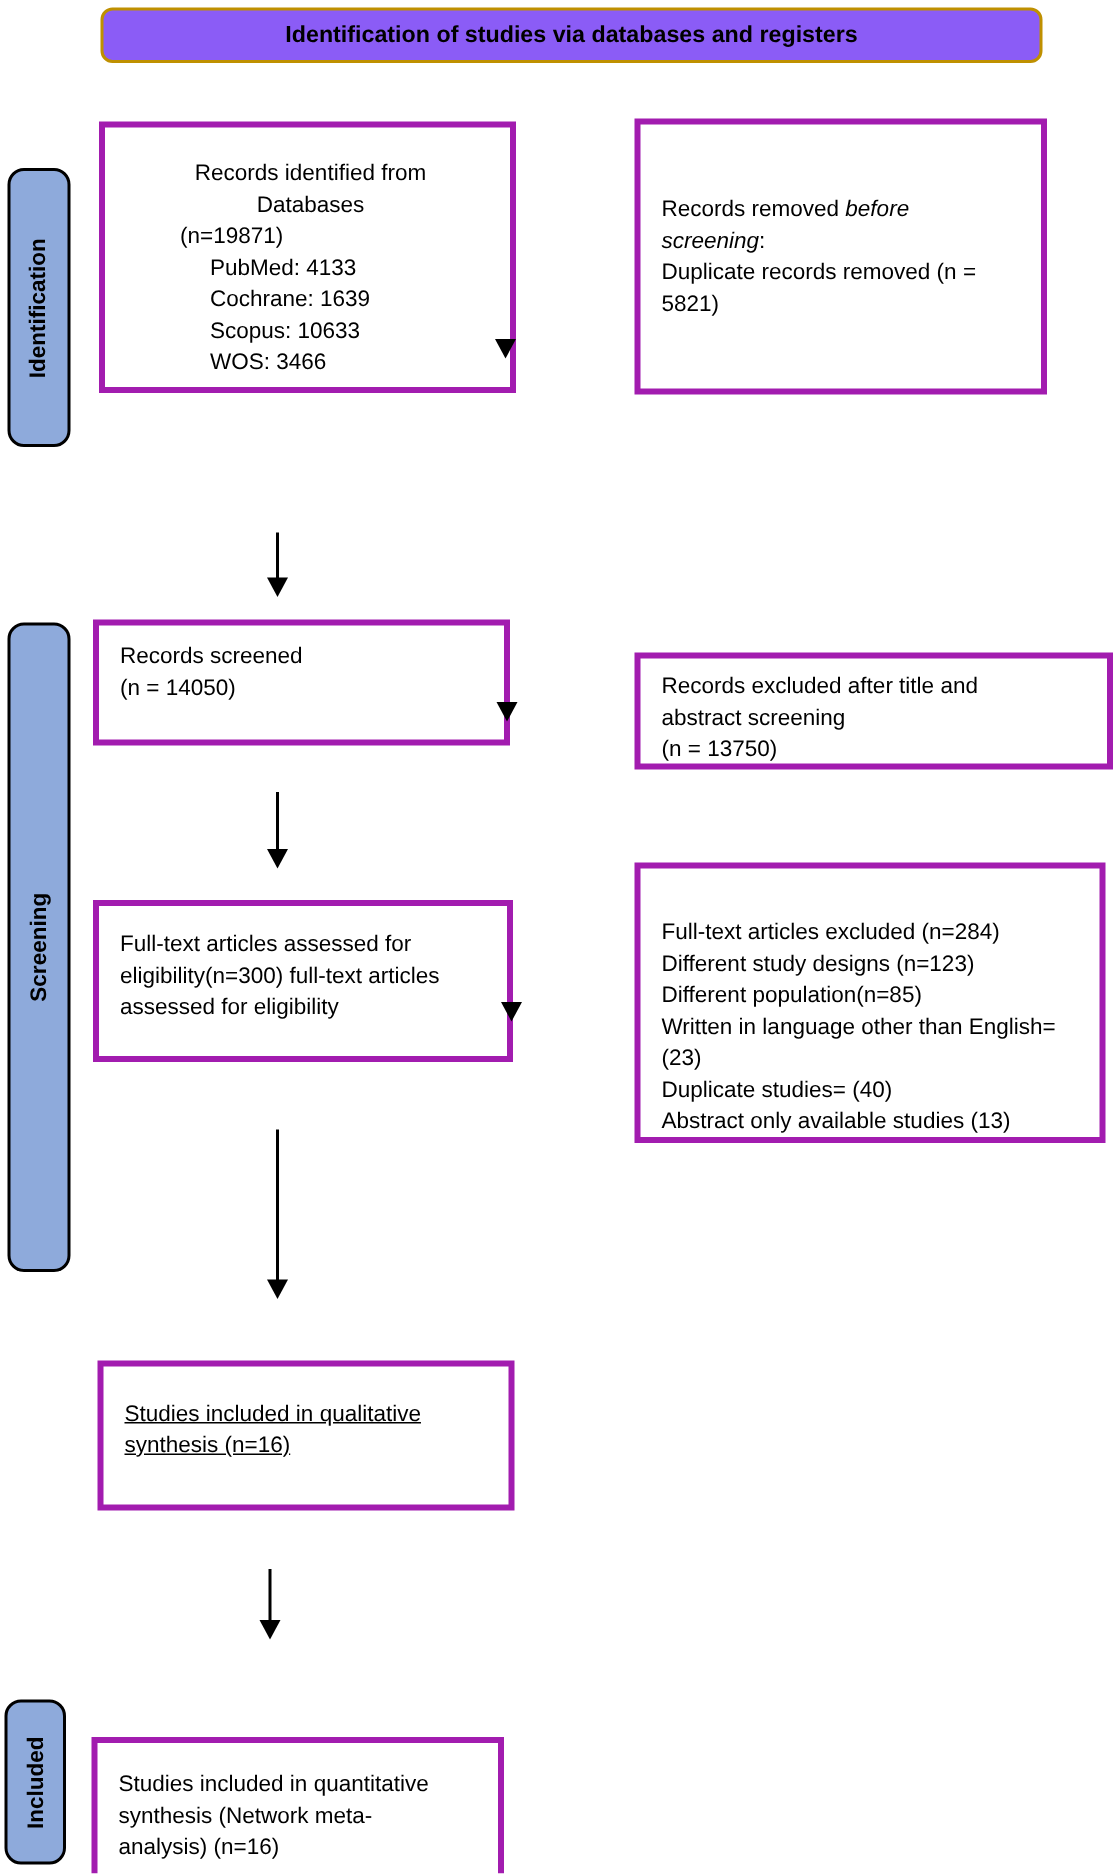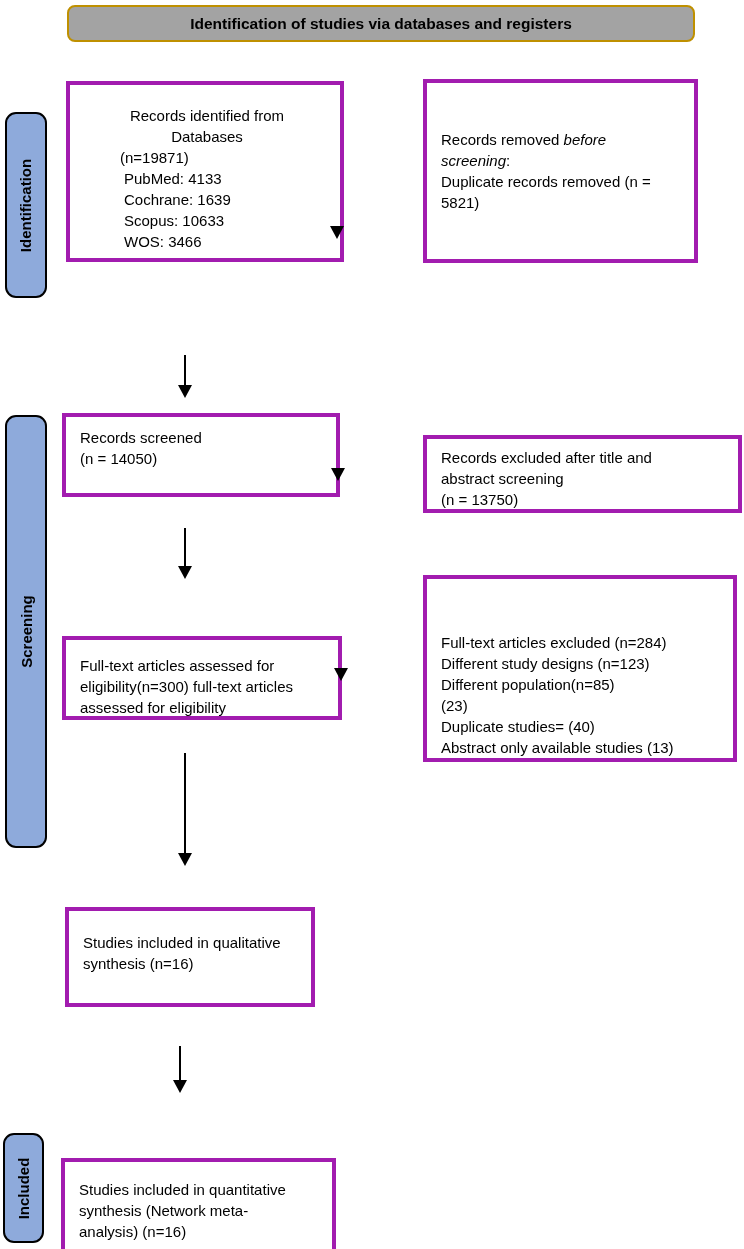--- a/index.html
+++ b/index.html
@@ -12,21 +12,21 @@
     position: relative;
     width: 744px;
     height: 1249px;
     background: #ffffff;
     overflow: hidden;
   }
   .banner {
     position: absolute;
     left: 67px; top: 5px;
     width: 628px; height: 37px;
-    background: #a3a3a3;
+    background: #8b5cf6;
     border: 2px solid #BF9000;
     border-radius: 8px;
     display: flex; align-items: center; justify-content: center;
     font-weight: bold;
     font-size: 15.5px;
   }
   .sidebar {
     position: absolute;
     background: #8EAADB;
     border: 2px solid #000;
@@ -47,28 +47,28 @@
     background: #fff;
     border: 4px solid #a21caf;
     font-size: 15px;
     line-height: 21px;
   }
   .box-records-identified { left: 66px; top: 81px; width: 278px; height: 181px; padding: 20px 10px 0 14px; }
   .box-records-removed    { left: 423px; top: 79px; width: 275px; height: 184px; padding: 0 10px 0 14px;
                             display: flex; flex-direction: column; justify-content: center; }
   .box-records-screened   { left: 62px; top: 413px; width: 278px; height: 84px; padding: 10px 10px 0 14px; }
   .box-records-excluded   { left: 423px; top: 435px; width: 319px; height: 78px; padding: 8px 10px 0 14px; }
-  .box-fulltext-assessed  { left: 62px; top: 636px; width: 280px; height: 84px; padding: 15px 10px 0 14px; }
+  .box-fulltext-assessed  { left: 62px; top: 600px; width: 280px; height: 108px; padding: 15px 10px 0 14px; }
   .box-fulltext-excluded  { left: 423px; top: 575px; width: 314px; height: 187px; padding: 0 8px 0 14px;
                             display: flex; flex-direction: column; justify-content: flex-end; }
-  .box-qualitative        { left: 65px; top: 907px; width: 250px; height: 100px; padding: 21px 10px 0 14px; }
+  .box-qualitative        { left: 65px; top: 907px; width: 278px; height: 100px; padding: 21px 10px 0 14px; text-decoration: underline; }
   .box-quantitative       { left: 61px; top: 1158px; width: 275px; height: 108px; padding: 17px 10px 0 14px; }
   .t-center { text-align: center; }
   .indent-n { margin-left: 36px; }
-  .indent-src { margin-left: 40px; }
+  .indent-src { margin-left: 56px; }
   .arrow-stem {
     position: absolute;
     width: 2px;
     background: #000;
   }
   .arrow-head-down {
     position: absolute;
     width: 0; height: 0;
     border-left: 7px solid transparent;
     border-right: 7px solid transparent;
@@ -126,20 +126,21 @@
   <div class="box box-fulltext-assessed">
     <div>Full-text articles assessed for</div>
     <div>eligibility(n=300) full-text articles</div>
     <div>assessed for eligibility</div>
   </div>
 
   <div class="box box-fulltext-excluded">
     <div>Full-text articles excluded (n=284)</div>
     <div>Different study designs (n=123)</div>
     <div>Different population(n=85)</div>
+    <div>Written in language other than English=</div>
     <div>(23)</div>
     <div>Duplicate studies= (40)</div>
     <div>Abstract only available studies (13)</div>
   </div>
 
   <div class="box box-qualitative">
     <div>Studies included in qualitative</div>
     <div>synthesis (n=16)</div>
   </div>
 

